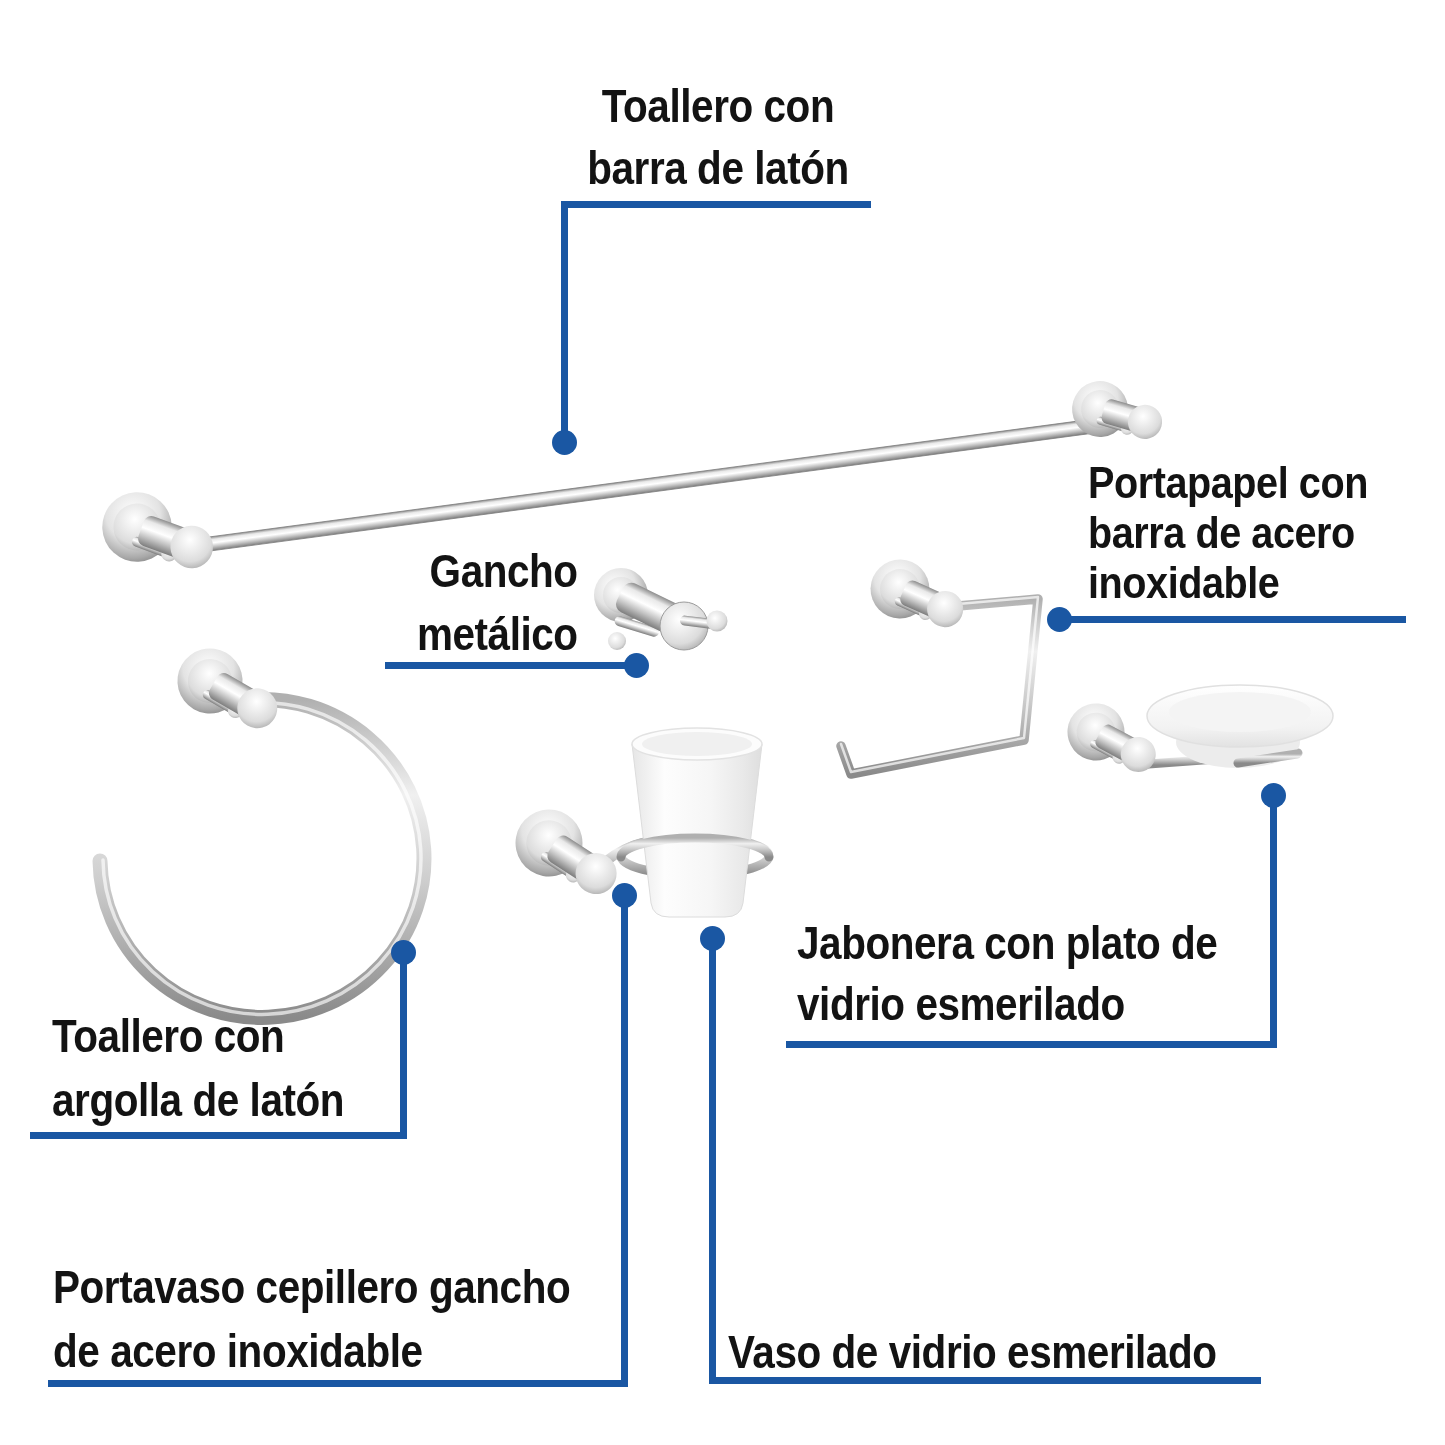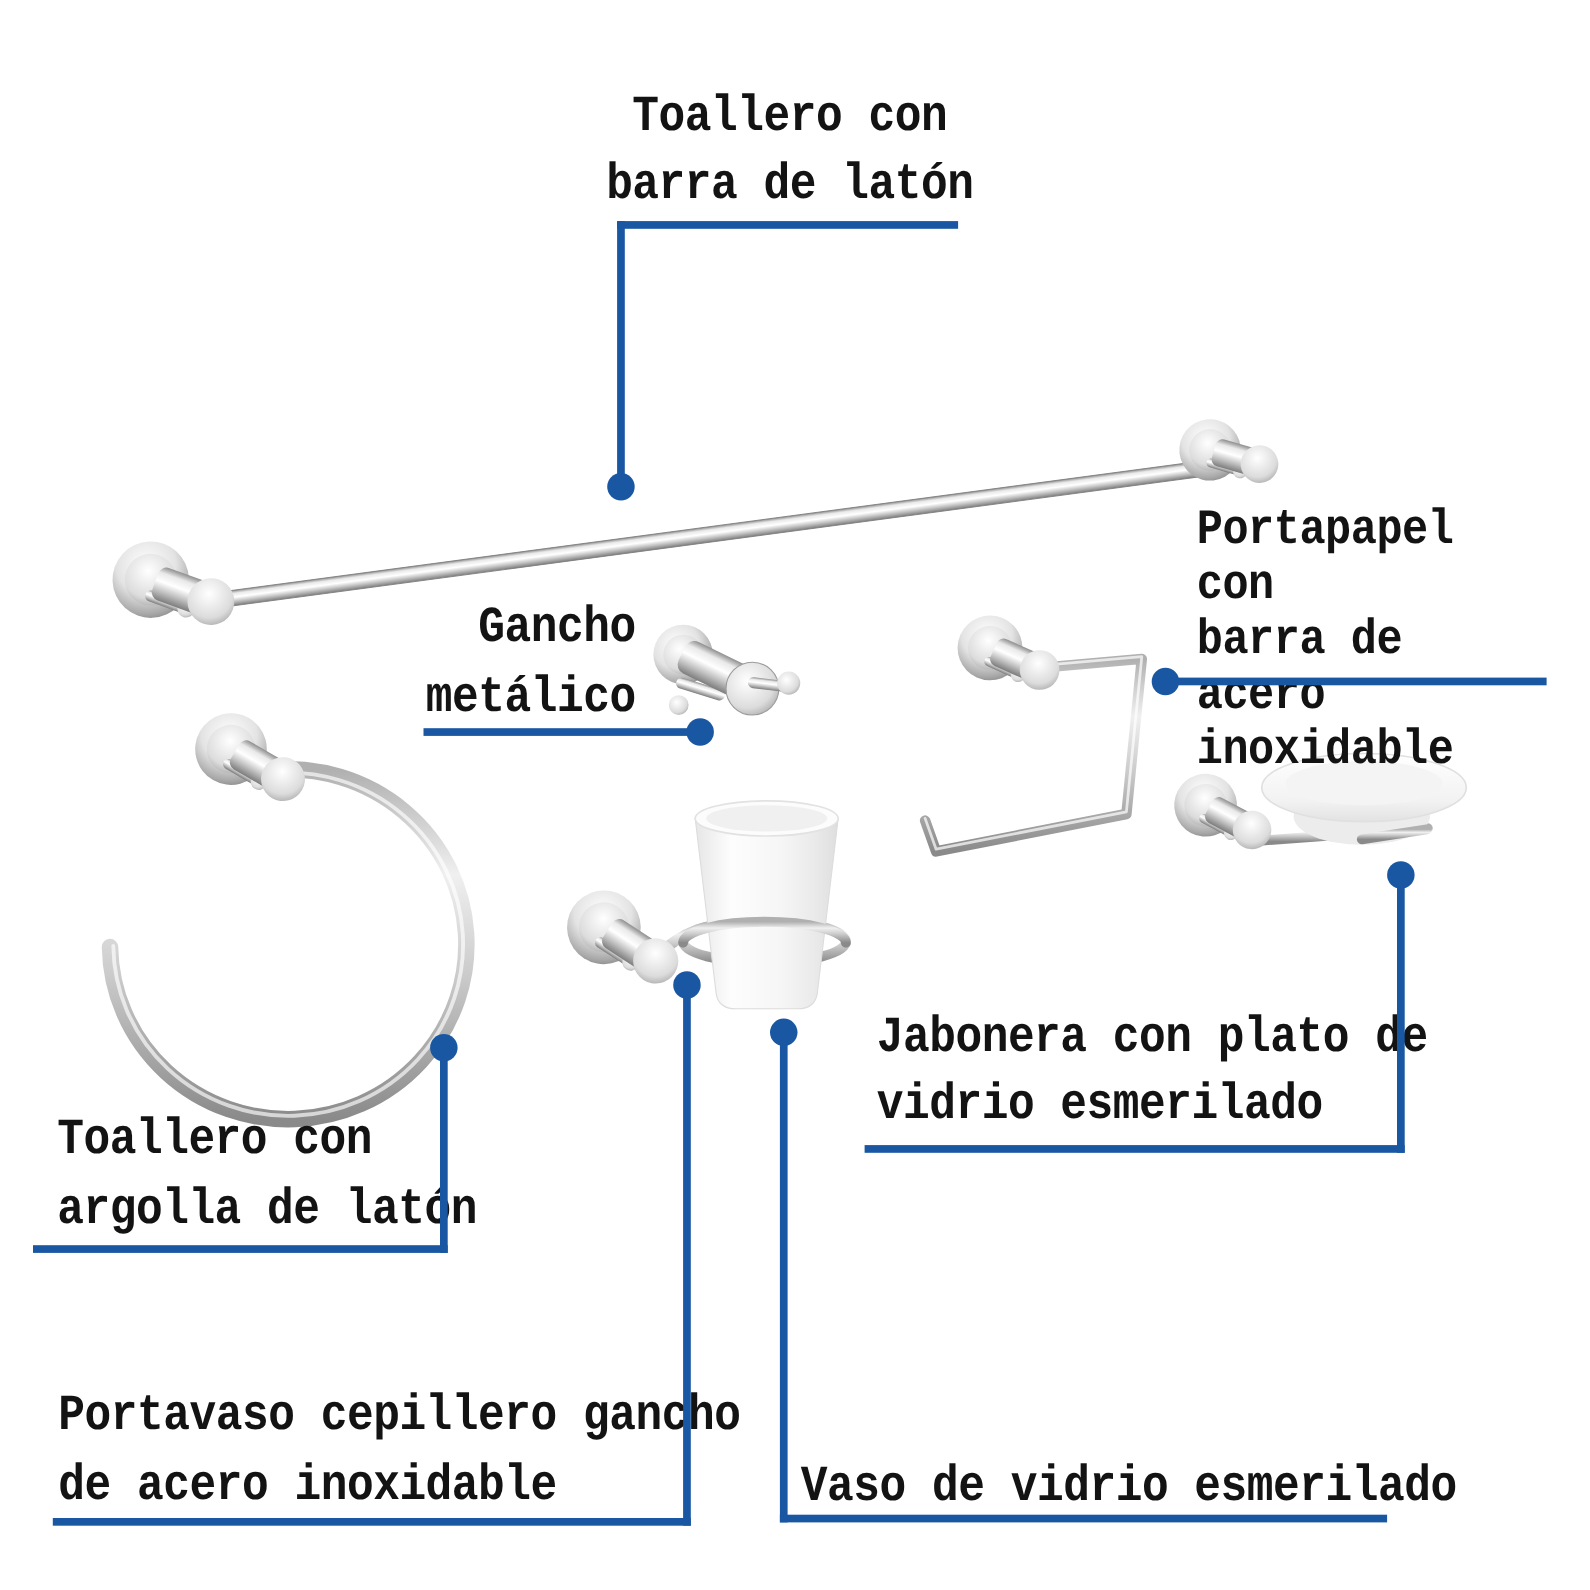--- a/index.html
+++ b/index.html
@@ -1,19 +1,19 @@
 <!DOCTYPE html>
 <html style="--accent: #1a57a3; --ink: #131313;"><head>
 <meta charset="utf-8">
 <style>
   :root{ --accent:#1a57a3; --ink:#131313; }
   html,body{ margin:0; padding:0; background:#ffffff; }
   #canvas{
     position:relative; width:1445px; height:1445px; background:#ffffff;
-    overflow:hidden; font-family:Liberation Mono, monospace;
+    overflow:hidden; font-family:Liberation Sans, sans-serif;
   }
   #art{ position:absolute; left:0; top:0; }
   .lbl{
     position:absolute; font-weight:700; color:var(--ink);
     white-space:pre-line; letter-spacing:-0.5px;
   }
   .lbl-towel-bar{ left:508px; top:75px; width:420px; text-align:center;
     font-size:46px; line-height:62px; transform:scaleX(.88); transform-origin:center top; }
   .lbl-hook{ right:867px; top:540px; text-align:right;
     font-size:46px; line-height:63px; transform:scaleX(.88); transform-origin:right top; }

